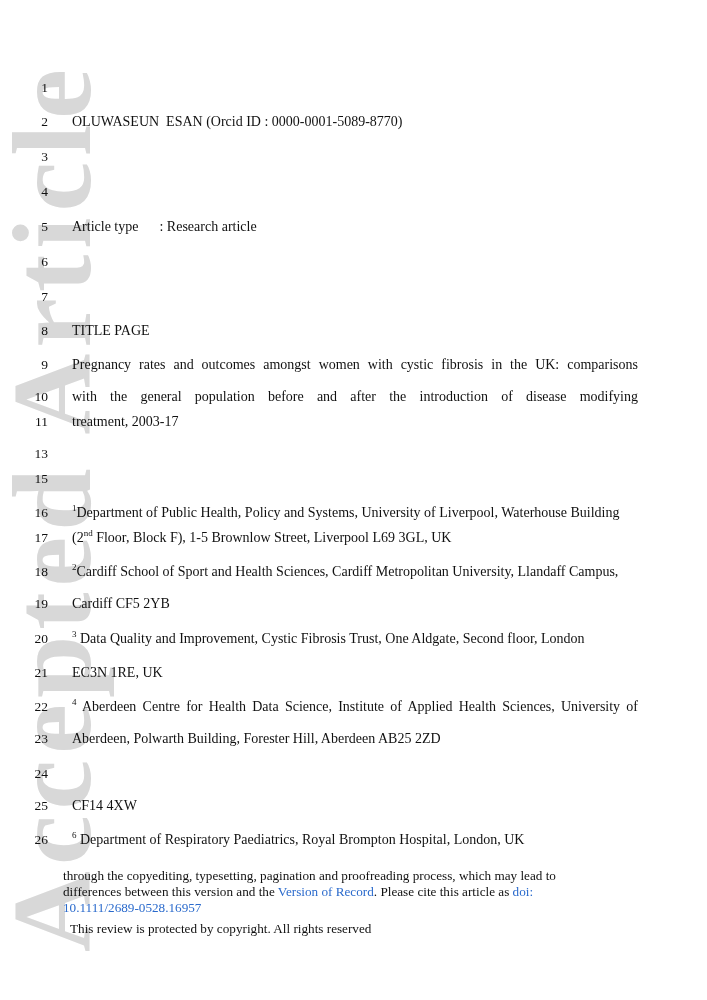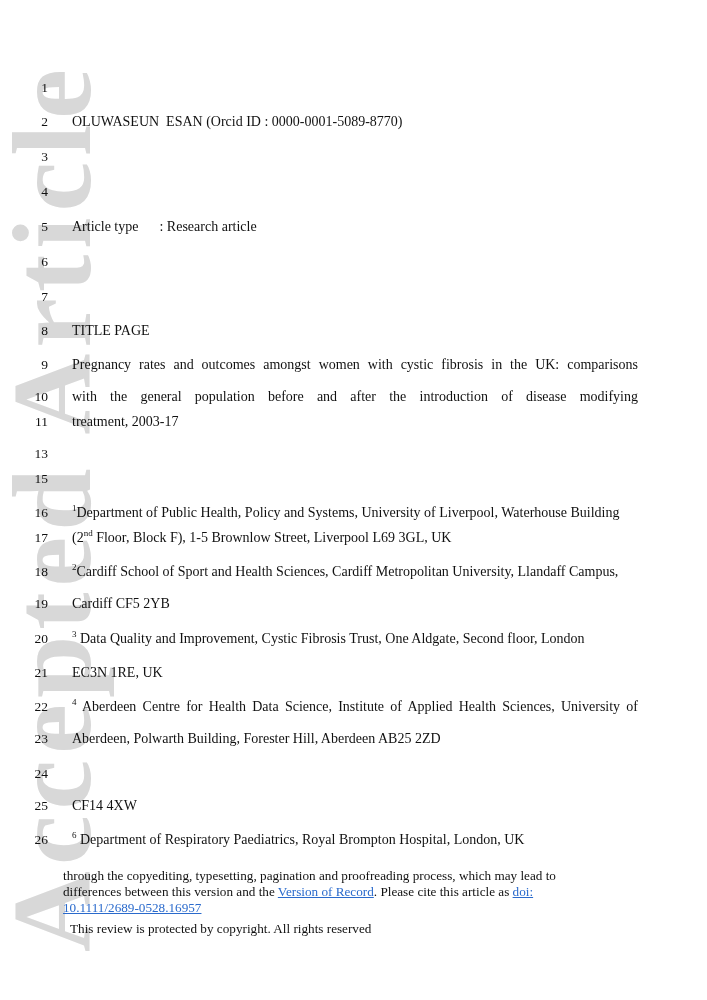--- a/index.html
+++ b/index.html
@@ -78,21 +78,20 @@
     left: 63px;
     top: 868px;
     width: 560px;
     z-index: 1;
     font-size: 13.2px;
     line-height: 16px;
   }
   .footer .fline { white-space: pre-wrap; }
   .footer .link {
     color: var(--link, #2a6acc);
-    text-decoration: underline;
     cursor: pointer;
   }
   .footer .copyright {
     margin-top: 5px;
     padding-left: 7px;
   }
 </style>
 </head>
 <body>
 

